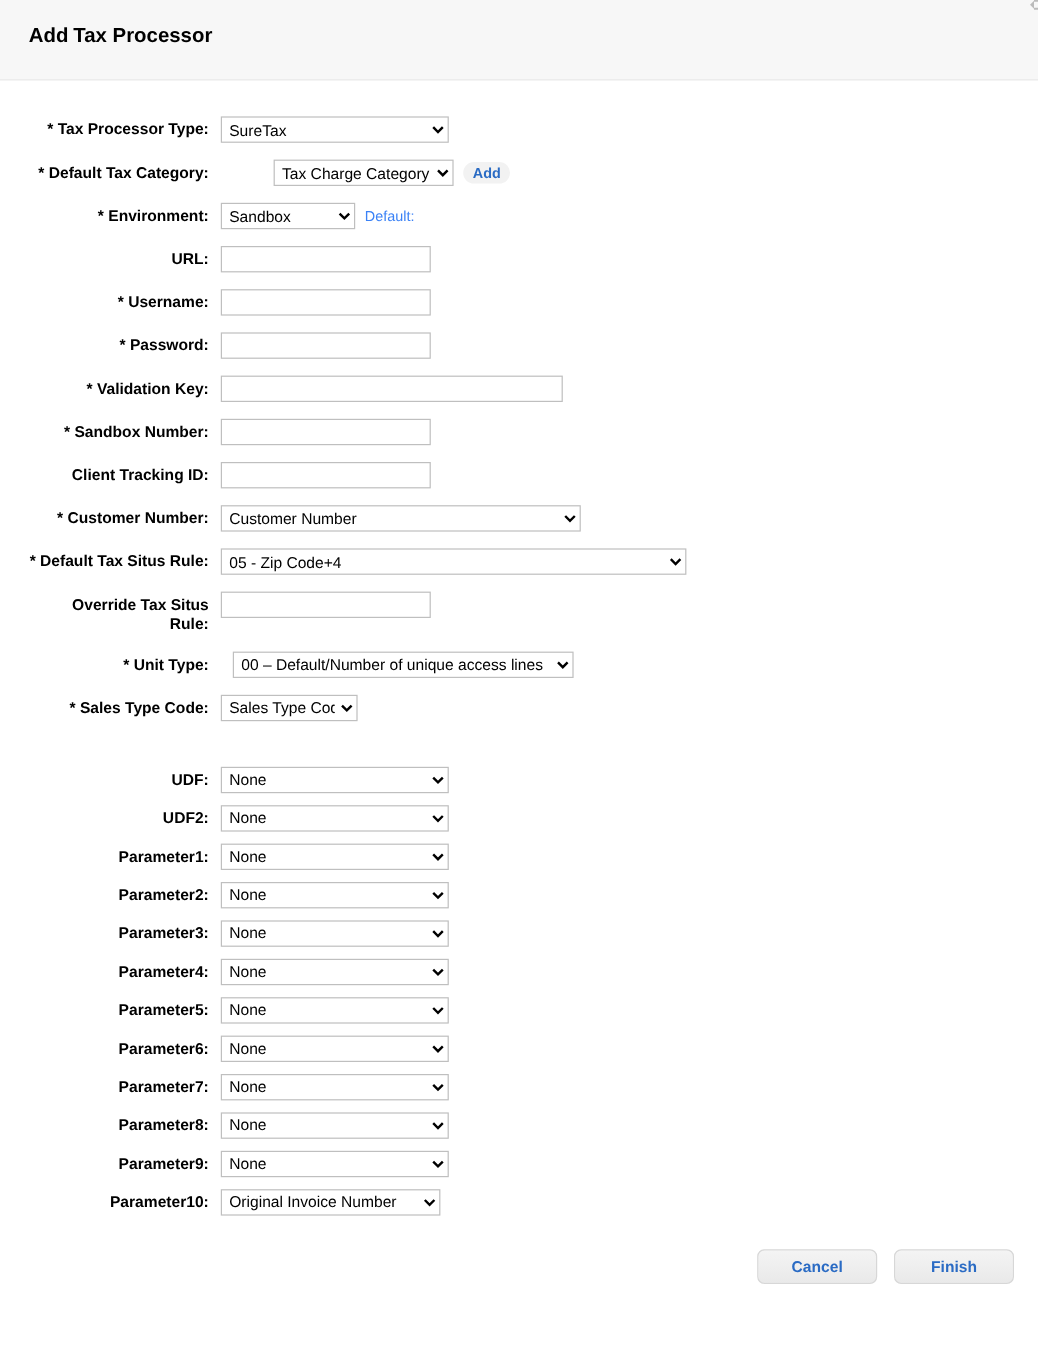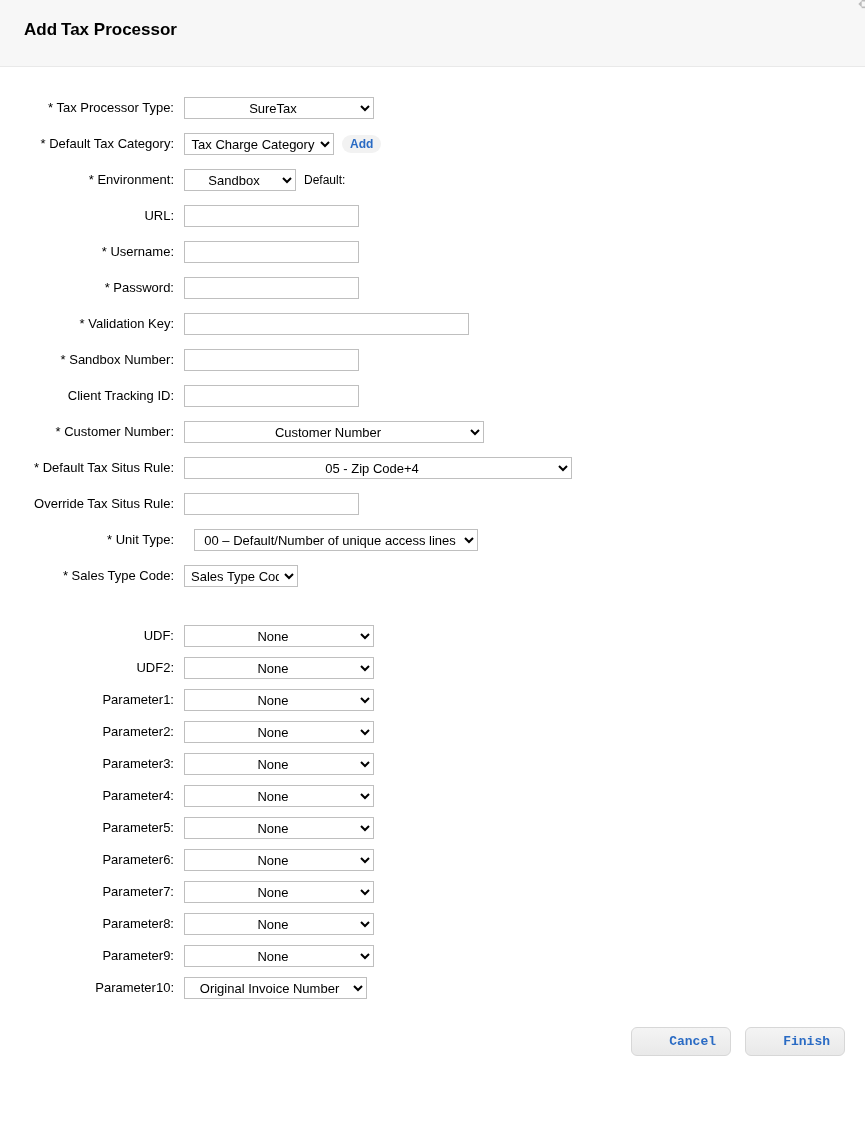--- a/index.html
+++ b/index.html
@@ -45,38 +45,38 @@
     align-items: flex-start;
     margin-bottom: 14px;
   }
   .row.tight { margin-bottom: 10px; }
   .label-col {
     width: 160px;
     text-align: right;
     padding-right: 10px;
     padding-top: 3px;
     font-size: 13px;
-    font-weight: 400;
+    font-weight: 700;
     line-height: 1.25;
   }
   .field-col {
     display: flex;
     align-items: center;
     gap: 8px;
     flex-wrap: wrap;
   }
   select, input[type="text"], input[type="password"] {
     border: 1px solid #bfbfbf;
     background: #fff;
     font-size: 13px;
     font-family: inherit;
     padding: 2px 4px;
     height: 22px;
   }
-  select { padding: 1px 2px; text-align: center; }
+  select { padding: 1px 2px; }
   .w-095 { width: 112px; }
   .w-130 { width: 114px; }
   .w-150 { width: 150px; }
   .w-165 { width: 183px; }
   .w-175 { width: 175px; }
   .w-190 { width: 190px; }
   .w-280 { width: 285px; }
   .w-290 { width: 284px; margin-left: 10px; }
   .w-300 { width: 300px; }
   .w-470 { width: 388px; }
@@ -87,41 +87,40 @@
     padding: 3px 8px;
     color: #2a6bc4;
     font-weight: 700;
     font-size: 12px;
     cursor: pointer;
     line-height: 1;
   }
   .hint {
     font-size: 12px;
     font-weight: 400;
-    color: #000000;
+    color: #3b82f6;
   }
   .spacer-block { height: 24px; }
   .footer {
     display: flex;
     justify-content: flex-end;
     gap: 14px;
     padding: 8px 20px 20px 20px;
   }
   .btn {
     min-width: 100px;
     padding: 6px 14px;
     border: 1px solid #d7d7d7;
     border-radius: 6px;
     background: linear-gradient(#f4f4f4, #e9e9e9);
     color: #2a6bc4;
     font-weight: 700;
     font-size: 13px;
     cursor: pointer;
-    text-align: right;
-    font-family: Liberation Mono, monospace;
+    text-align: center;
   }
 </style>
 </head>
 <body>
 
 <div class="header">
   <div class="header-title">
     <span>Add</span>
     <span class="normal">Tax Processor</span>
   </div>
@@ -138,21 +137,21 @@
 
   <div class="row">
     <div class="label-col">* Tax Processor Type:</div>
     <div class="field-col">
       <select class="w-190">
         <option>SureTax</option>
       </select>
     </div>
   </div>
 
-  <div class="row" style="">
+  <div class="row" style="gap:44px;">
     <div class="label-col">* Default Tax Category:</div>
     <div class="field-col">
       <select class="w-150">
         <option>Tax Charge Category</option>
       </select>
       <span class="link-badge">Add</span>
     </div>
   </div>
 
   <div class="row">

